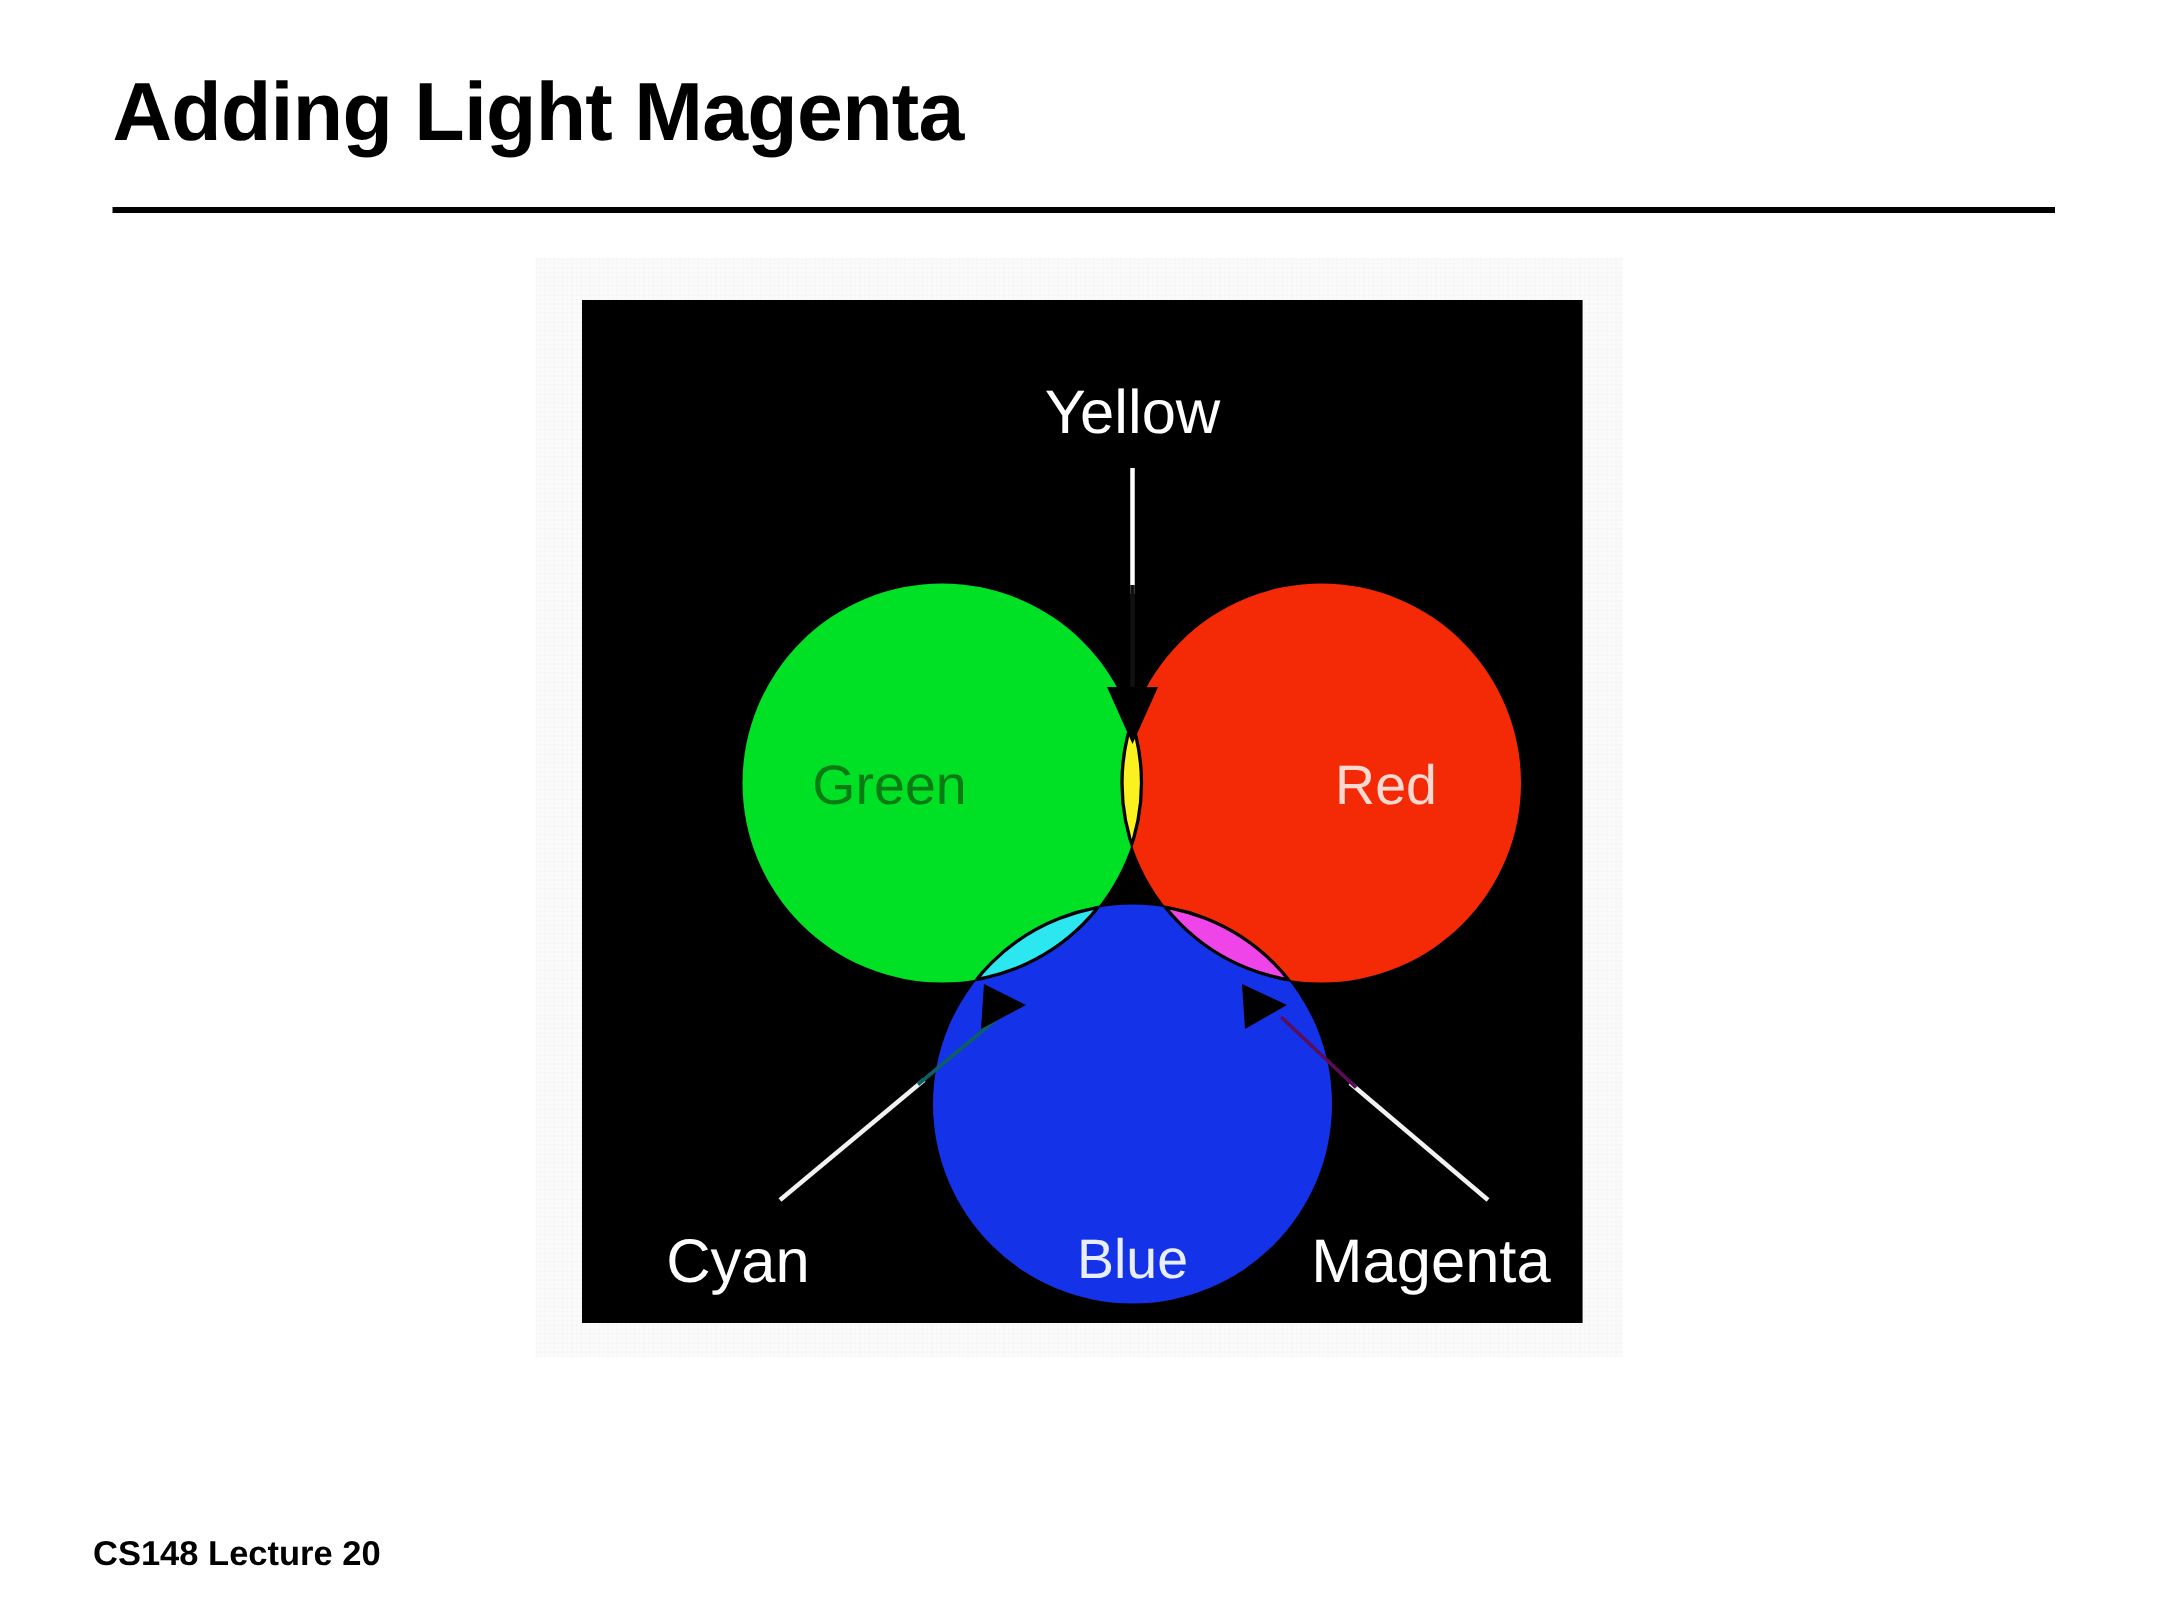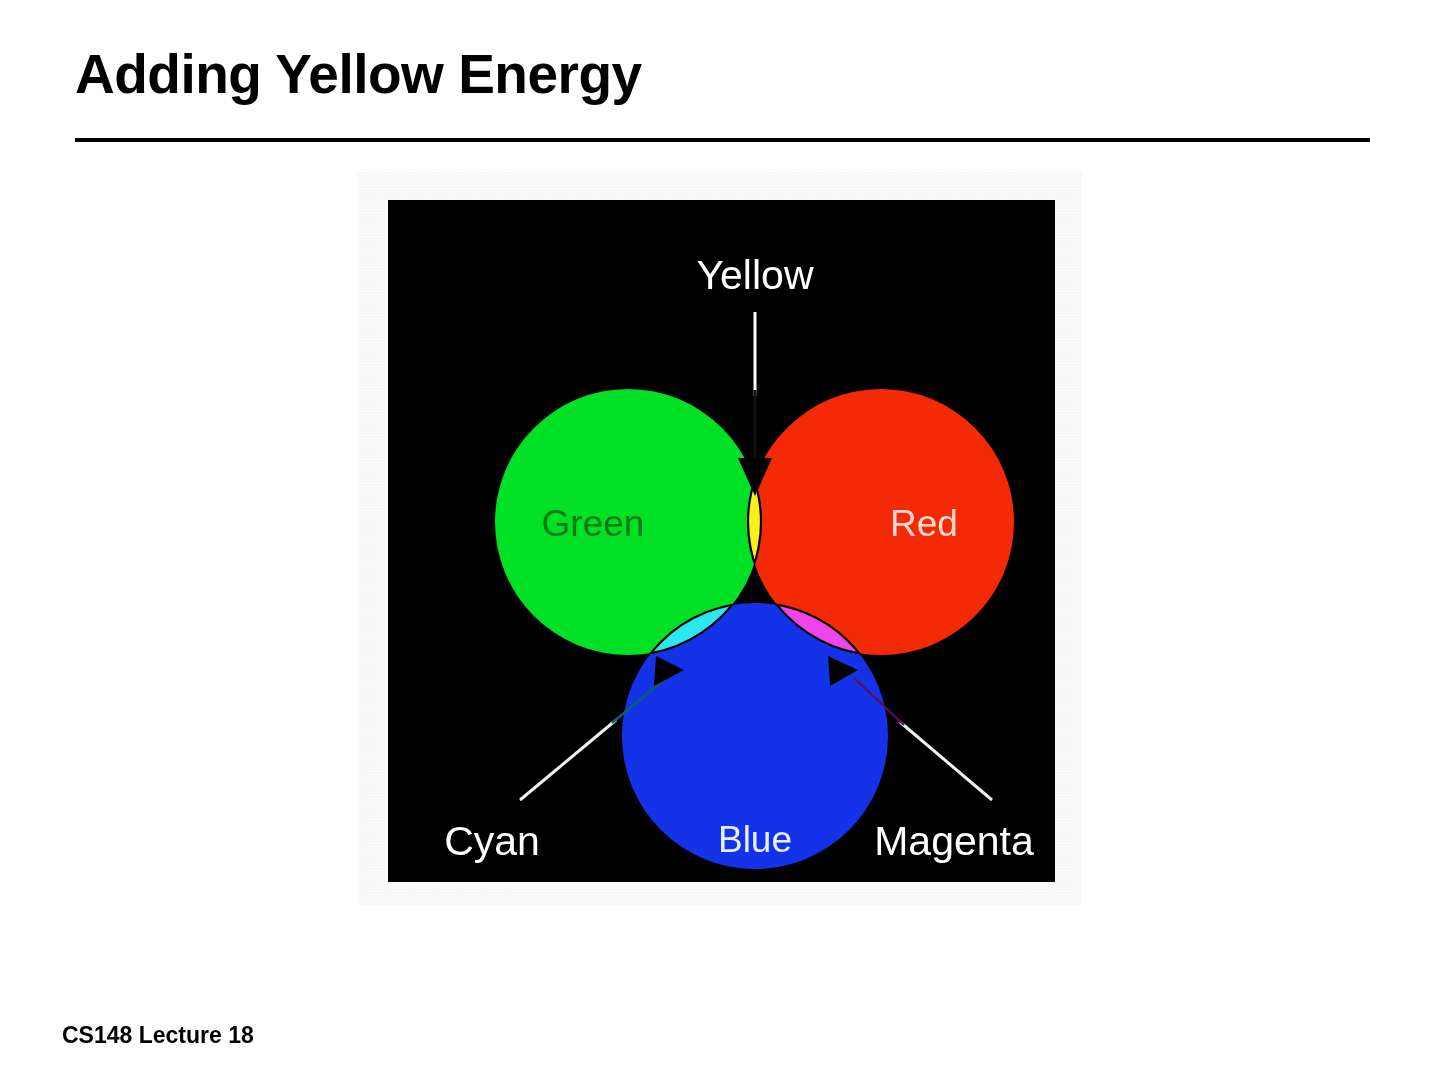--- a/index.html
+++ b/index.html
@@ -92,21 +92,21 @@
     text-anchor: middle;
     dominant-baseline: middle;
   }
   .venn-label-outer {
     font-size: 41px;
   }
 </style>
 </head>
 <body>
 
-<div class="slide-title">Adding Yellow Energy</div>
+<div class="slide-title">Adding Light Magenta</div>
 
 <div class="title-rule"></div>
 
 <div class="figure-frame">
   <div class="figure-canvas">
 
     <svg width="667" height="682" viewBox="0 0 667 682" xmlns="http://www.w3.org/2000/svg">
       <defs>
         <clipPath id="clip-green">
             <circle cx="240" cy="322" r="133"></circle>
@@ -198,13 +198,13 @@
       <text class="venn-label venn-label-outer" x="367" y="78" fill="#ffffff">Yellow</text>
 
       <text class="venn-label venn-label-outer" x="104" y="644" fill="#ffffff">Cyan</text>
 
       <text class="venn-label venn-label-outer" x="566" y="644" fill="#ffffff">Magenta</text>
     </svg>
 
   </div>
 </div>
 
-<div class="slide-footer">CS148 Lecture 18</div>
+<div class="slide-footer">CS148 Lecture 20</div>
 
 </body></html>

